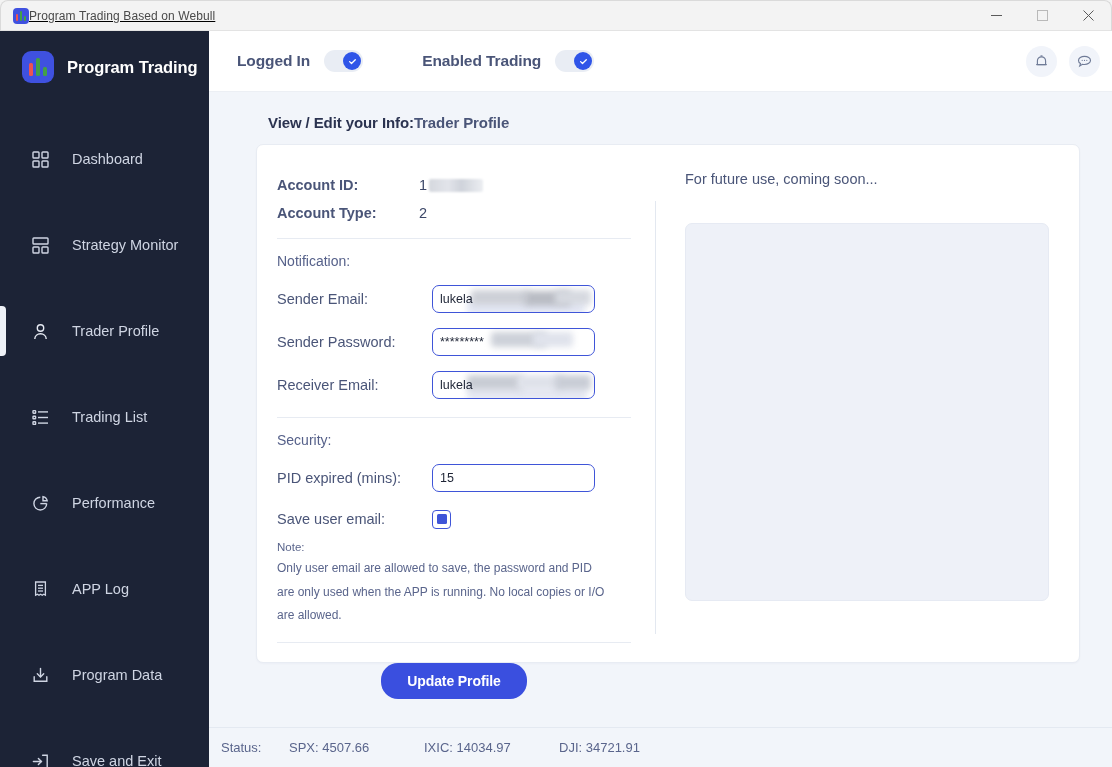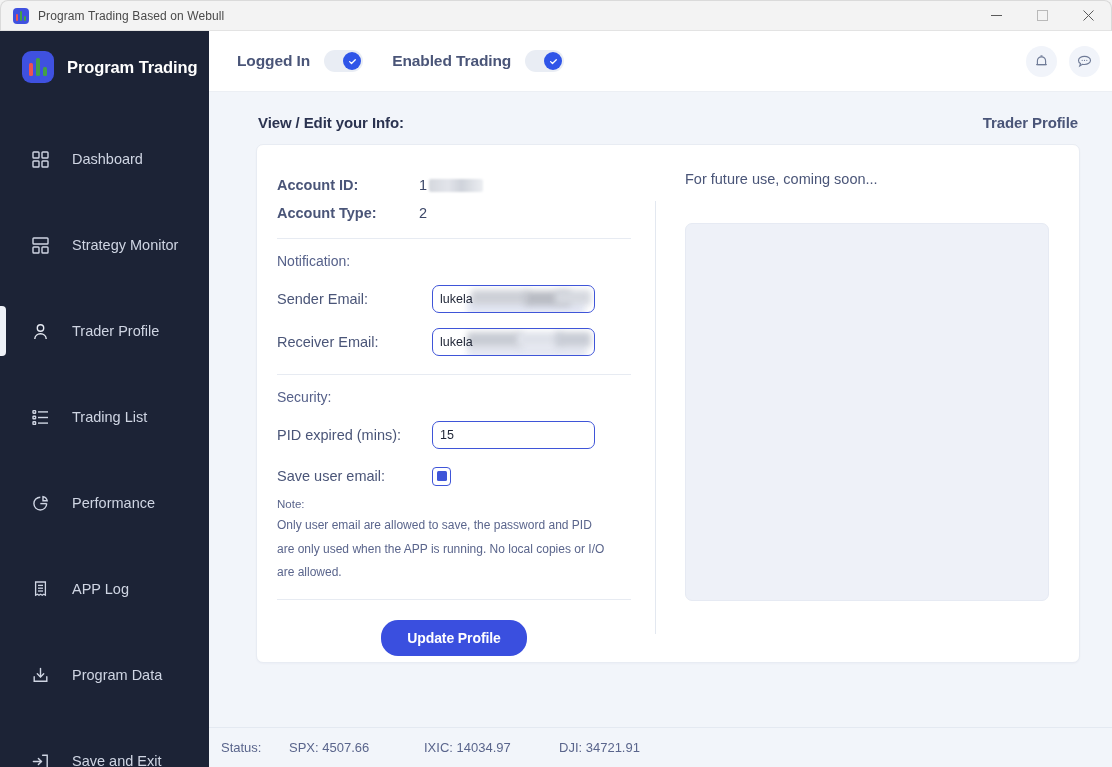--- a/index.html
+++ b/index.html
@@ -20,21 +20,21 @@
     height: 31px; min-height: 31px;
     background: #f3f3f3;
     display: flex; align-items: center;
     border-bottom: 1px solid #e3e3e3;
     border-top: 1px solid #dadada;
     border-left: 1px solid #dadada;
     border-right: 1px solid #dadada;
     border-radius: 8px 8px 0 0;
     position: relative;
   }
-  #title-left { display: flex; align-items: center; gap: 9px; padding-left: 12px; }
+  #title-left { display: flex; align-items: center; padding-left: 12px; text-decoration: underline; }
   .mini-logo {
     width: 16px; height: 16px; border-radius: 4px;
     background: #3f51e0;
     display: flex; align-items: flex-end; justify-content: center;
     gap: 1.5px; padding-bottom: 3px;
   }
   .mini-logo i { width: 2.5px; border-radius: 1px; display: block; }
   #title-text {
     font-size: 12px; color: #4a4a4a; letter-spacing: 0.1px;
     white-space: nowrap;
@@ -89,21 +89,21 @@
 
   
   #main { flex: 1; display: flex; flex-direction: column; min-width: 0; background: #f2f5fa; }
 
   #topbar {
     height: 61px; min-height: 61px; background: #ffffff;
     display: flex; align-items: center; padding: 0 12px 0 28px;
     border-bottom: 1px solid #eceff4;
   }
   .toggle-group { display: flex; align-items: center; gap: 14px; }
-  .toggle-group + .toggle-group { margin-left: 29px; }
+  .toggle-group + .toggle-group { margin-left: 59px; }
   .toggle-label { font-size: 15.5px; font-weight: bold; color: #4a5578; letter-spacing: -0.1px; }
   .switch {
     width: 39px; height: 22px; border-radius: 11px;
     background: #e9edf4; position: relative; cursor: pointer;
   }
   .switch .knob {
     position: absolute; top: 2px; right: 2px;
     width: 18px; height: 18px; border-radius: 50%;
     background: #2f55e8;
     display: flex; align-items: center; justify-content: center;
@@ -114,22 +114,23 @@
     width: 31px; height: 31px; border-radius: 50%;
     background: #f1f4fa;
     display: flex; align-items: center; justify-content: center;
     color: #6f7b97; cursor: pointer;
   }
   .round-btn svg { display: block; }
 
   
   #content { flex: 1; min-height: 0; padding: 22px 32px 0 47px; overflow: hidden; }
   #content-head {
-    display: flex; align-items: baseline; justify-content: space-between;
+    display: flex; align-items: baseline; justify-content: flex-start;
     padding: 0 2px 13px 2px;
+    margin-left: 10px;
   }
   #page-heading { font-size: 15px; font-weight: bold; color: #2b3350; letter-spacing: -0.1px; }
   #page-section { font-size: 15px; font-weight: bold; color: #4a5578; letter-spacing: -0.1px; }
 
   #card {
     background: #ffffff;
     border: 1px solid #e8ecf3;
     border-radius: 7px;
     height: 519px;
     display: flex;
@@ -451,20 +452,28 @@
               <span class="field-label">Sender Email:</span>
               <span class="tbox">
                 <span class="blur be4"></span>
                 <span class="blur be1"></span>
                 <span class="blur be2"></span>
                 <span class="blur be3"></span>
                 <span class="txt">lukela</span>
               </span>
             </div>
 
+            <div class="field-row">
+              <span class="field-label">Sender Password:</span>
+              <span class="tbox">
+                <span class="blur bp1"></span>
+                <span class="blur bp2"></span>
+                <span class="txt">*********</span>
+              </span>
+            </div>
 
             <div class="field-row">
               <span class="field-label">Receiver Email:</span>
               <span class="tbox">
                 <span class="blur br4"></span>
                 <span class="blur br1"></span>
                 <span class="blur br2"></span>
                 <span class="blur br3"></span>
                 <span class="txt">lukela</span>
               </span>

